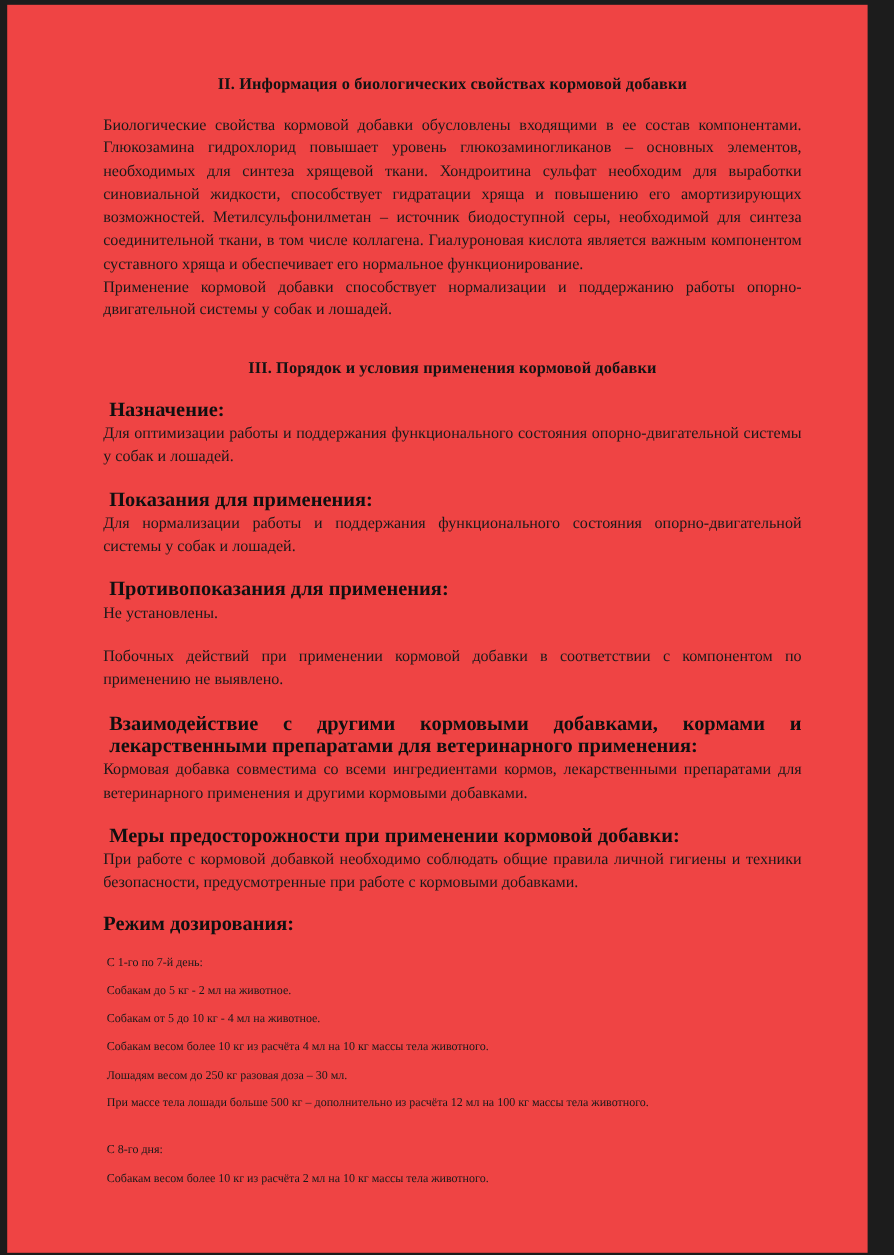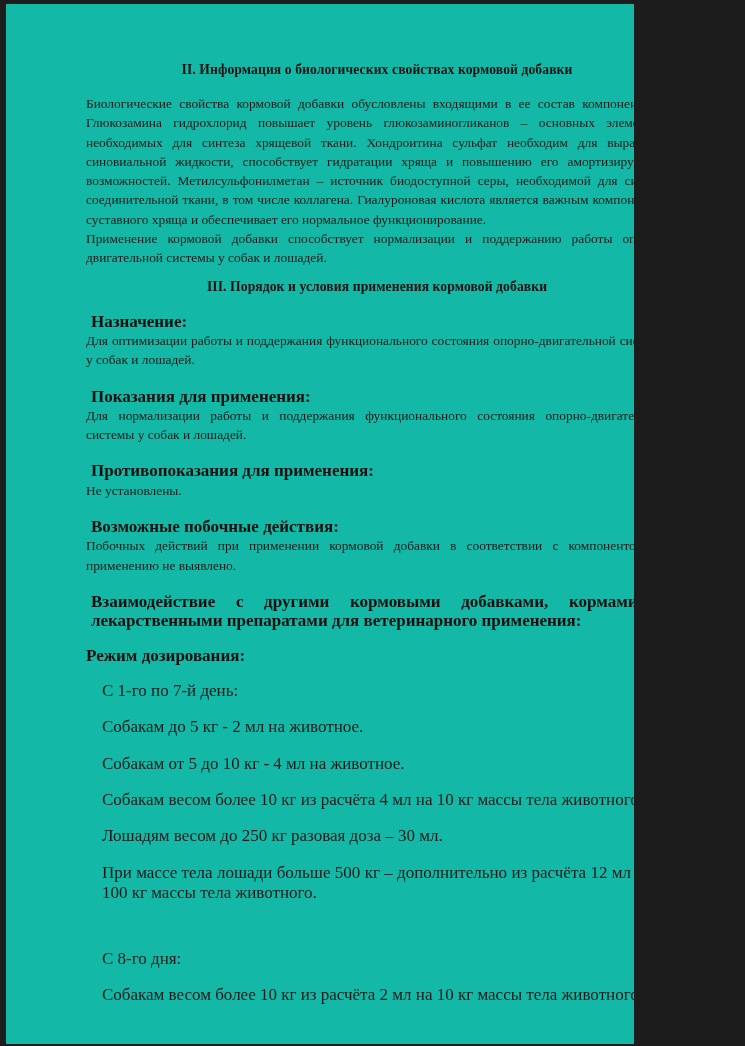--- a/index.html
+++ b/index.html
@@ -11,41 +11,41 @@
   body {
     width: 745px;
     height: 1046px;
     overflow: hidden;
     font-family: "Liberation Serif", "DejaVu Serif", serif;
   }
   .page {
     position: absolute;
     left: 6px;
     top: 4px;
-    width: 628px;
+    width: 717px;
     height: 1040px;
-    background: #14b8a6;
+    background: #ef4444;
     box-sizing: border-box;
     overflow: hidden;
   }
   .content {
     position: absolute;
     left: 80px;
     top: 0;
     width: 582px;
   }
   .doc-heading {
     text-align: center;
     font-weight: bold;
     font-size: 13.6px;
     color: #131313;
     letter-spacing: 0.1px;
   }
   #sec2-title { margin-top: 58px; }
-  #sec3-title { margin-top: 11px; }
+  #sec3-title { margin-top: 31px; }
   p.body-par {
     margin: 0;
     text-align: justify;
     font-size: 13.4px;
     line-height: 19.3px;
     color: #1a1a1a;
     text-indent: 0;
   }
   .par-block { margin-top: 16px; }
   .sub-head {
@@ -61,22 +61,22 @@
   .group.tight { margin-top: 15px; }
   .dose-head {
     margin: 0;
     font-weight: bold;
     font-size: 17px;
     line-height: 19.3px;
     color: #101010;
   }
   .dose-block { margin-top: 14px; }
   .dose-line {
-    margin: 16px;
-    font-size: 17px;
+    margin: 3px;
+    font-size: 10px;
     line-height: 20.4px;
     color: #1a1a1a;
     text-align: left;
   }
   .dose-line.wrap { text-align: justify; text-align-last: left; }
   .dose-gap { height: 13px; }
   .indent-head { padding-left: 5px; }
 </style>
 </head>
 <body>
@@ -102,28 +102,32 @@
       <p class="sub-head indent-head">Показания для применения:</p>
       <p class="body-par">Для нормализации работы и поддержания функционального состояния опорно-двигательной системы у собак и лошадей.</p>
     </div>
 
     <div class="group">
       <p class="sub-head indent-head">Противопоказания для применения:</p>
       <p class="body-par">Не установлены.</p>
     </div>
 
     <div class="group">
-      <p class="sub-head indent-head">Возможные побочные действия:</p>
       <p class="body-par">Побочных действий при применении кормовой добавки в соответствии с компонентом по применению не выявлено.</p>
     </div>
 
     <div class="group">
       <p class="sub-head full-just indent-head">Взаимодействие с другими кормовыми добавками, кормами и лекарственными препаратами для ветеринарного применения:</p>
+      <p class="body-par">Кормовая добавка совместима со всеми ингредиентами кормов, лекарственными препаратами для ветеринарного применения и другими кормовыми добавками.</p>
     </div>
 
+    <div class="group">
+      <p class="sub-head indent-head">Меры предосторожности при применении кормовой добавки:</p>
+      <p class="body-par">При работе с кормовой добавкой необходимо соблюдать общие правила личной гигиены и техники безопасности, предусмотренные при работе с кормовыми добавками.</p>
+    </div>
 
     <div class="group tight">
       <p class="dose-head">Режим дозирования:</p>
 
       <div class="dose-block">
         <p class="dose-line">С 1-го по 7-й день:</p>
         <p class="dose-line">Собакам до 5 кг - 2 мл на животное.</p>
         <p class="dose-line">Собакам от 5 до 10 кг - 4 мл на животное.</p>
         <p class="dose-line">Собакам весом более 10 кг из расчёта 4 мл на 10 кг массы тела животного.</p>
         <p class="dose-line">Лошадям весом до 250 кг разовая доза – 30 мл.</p>

